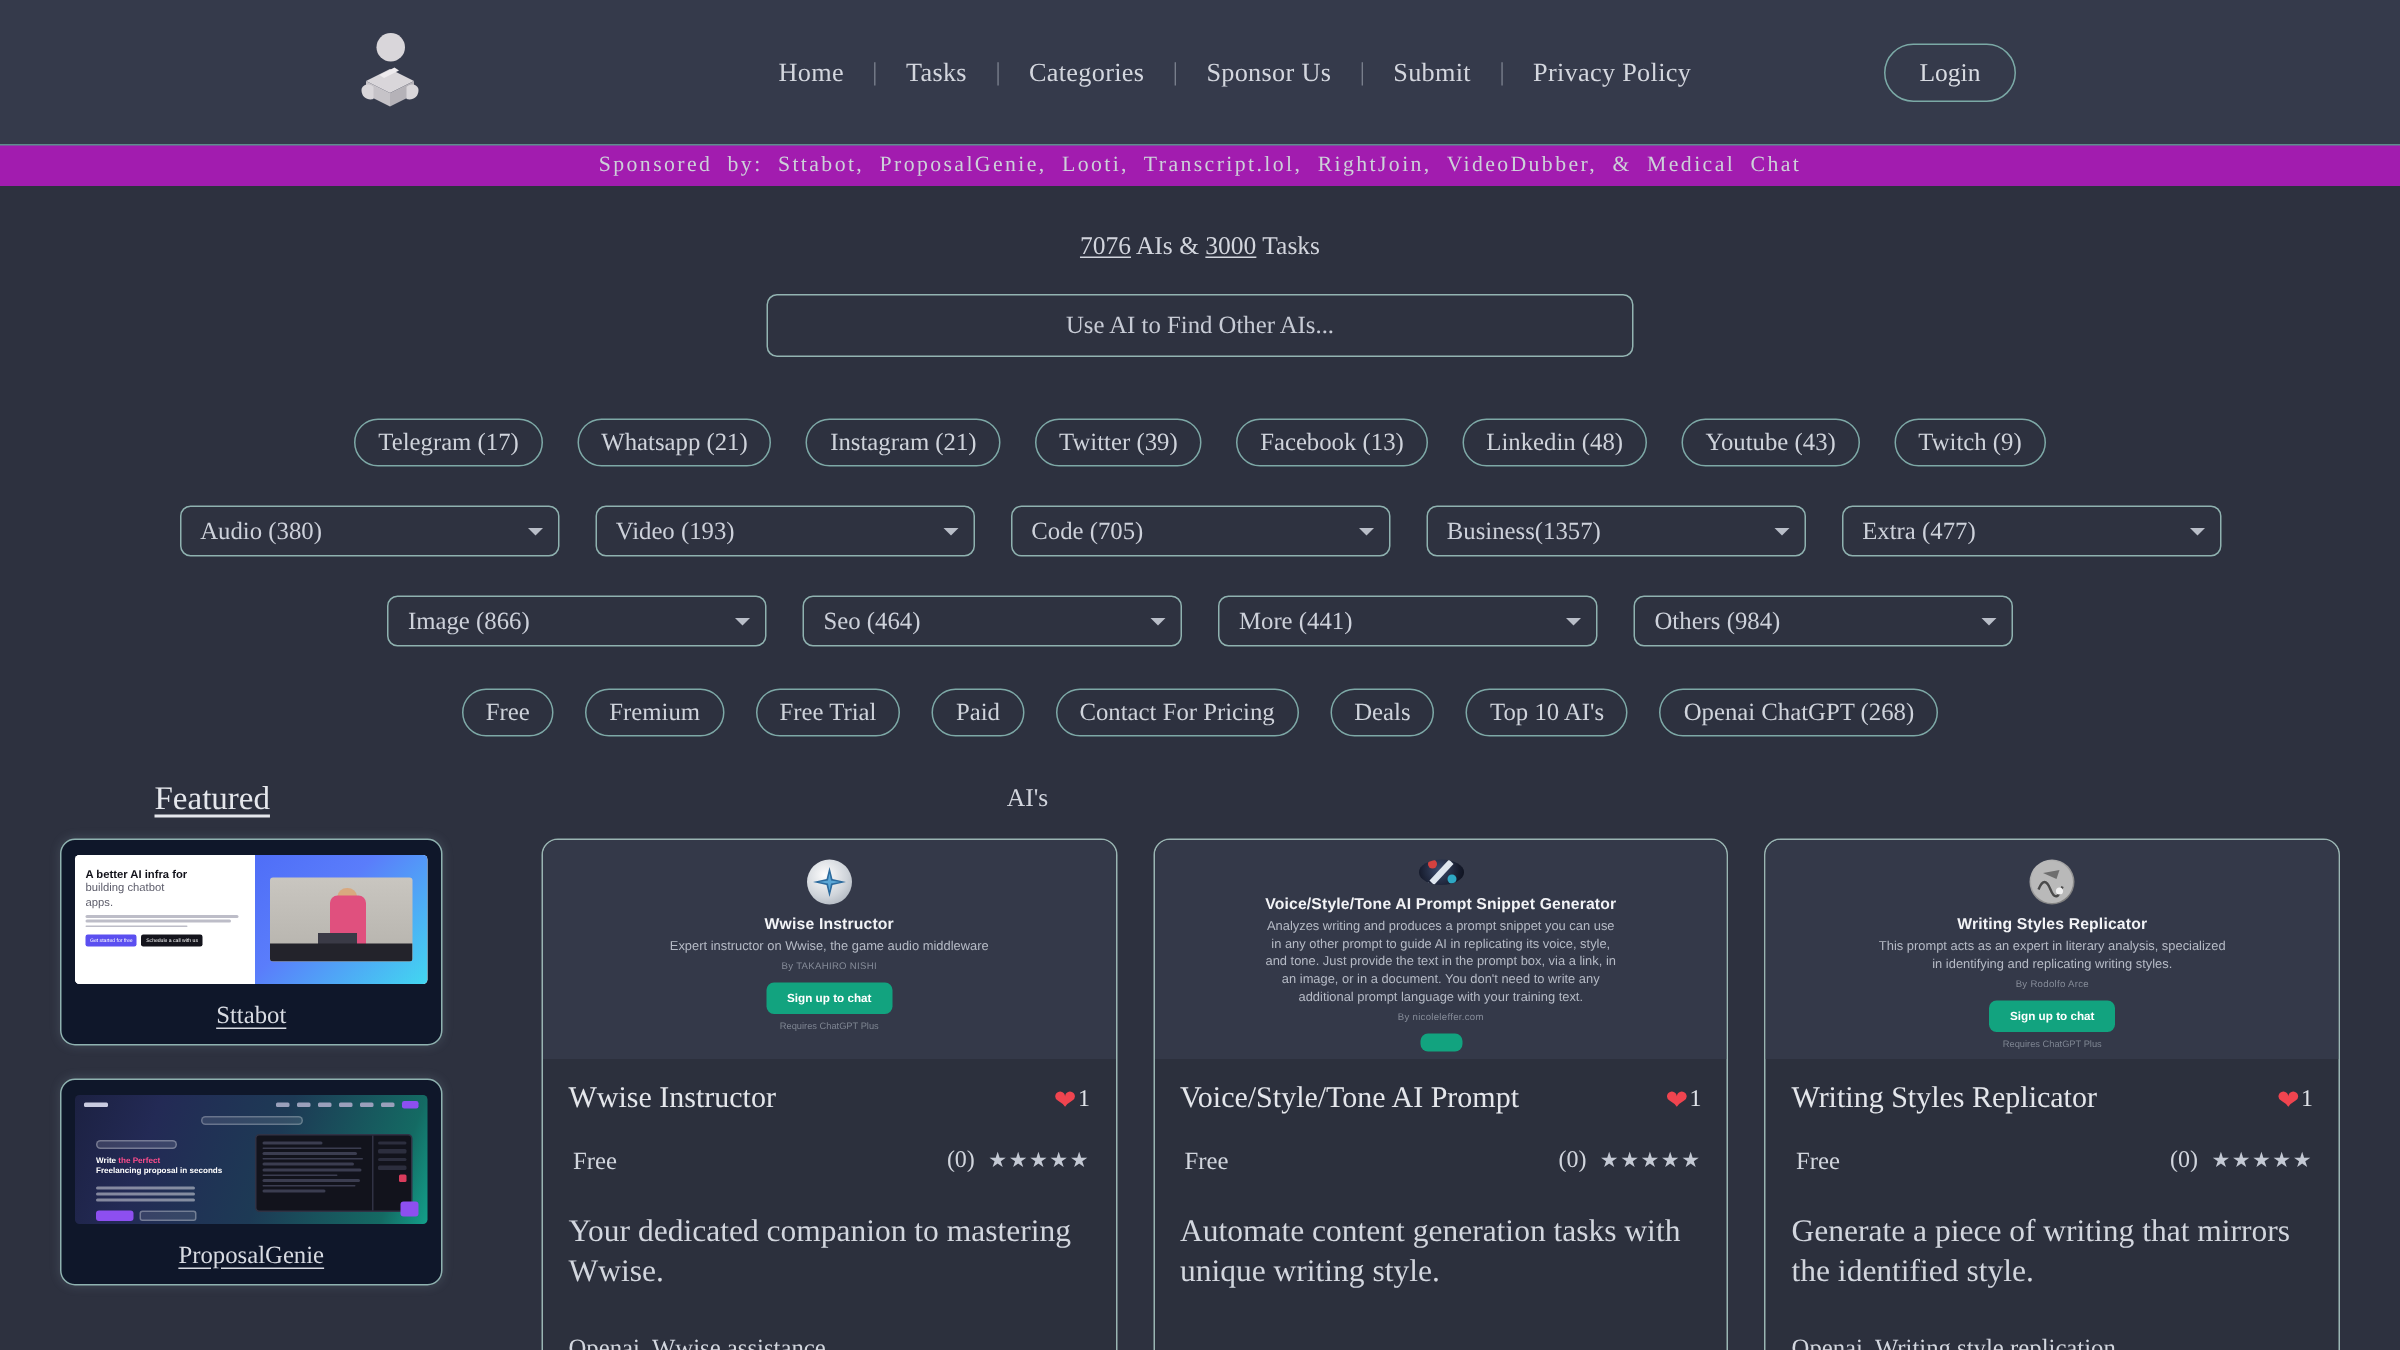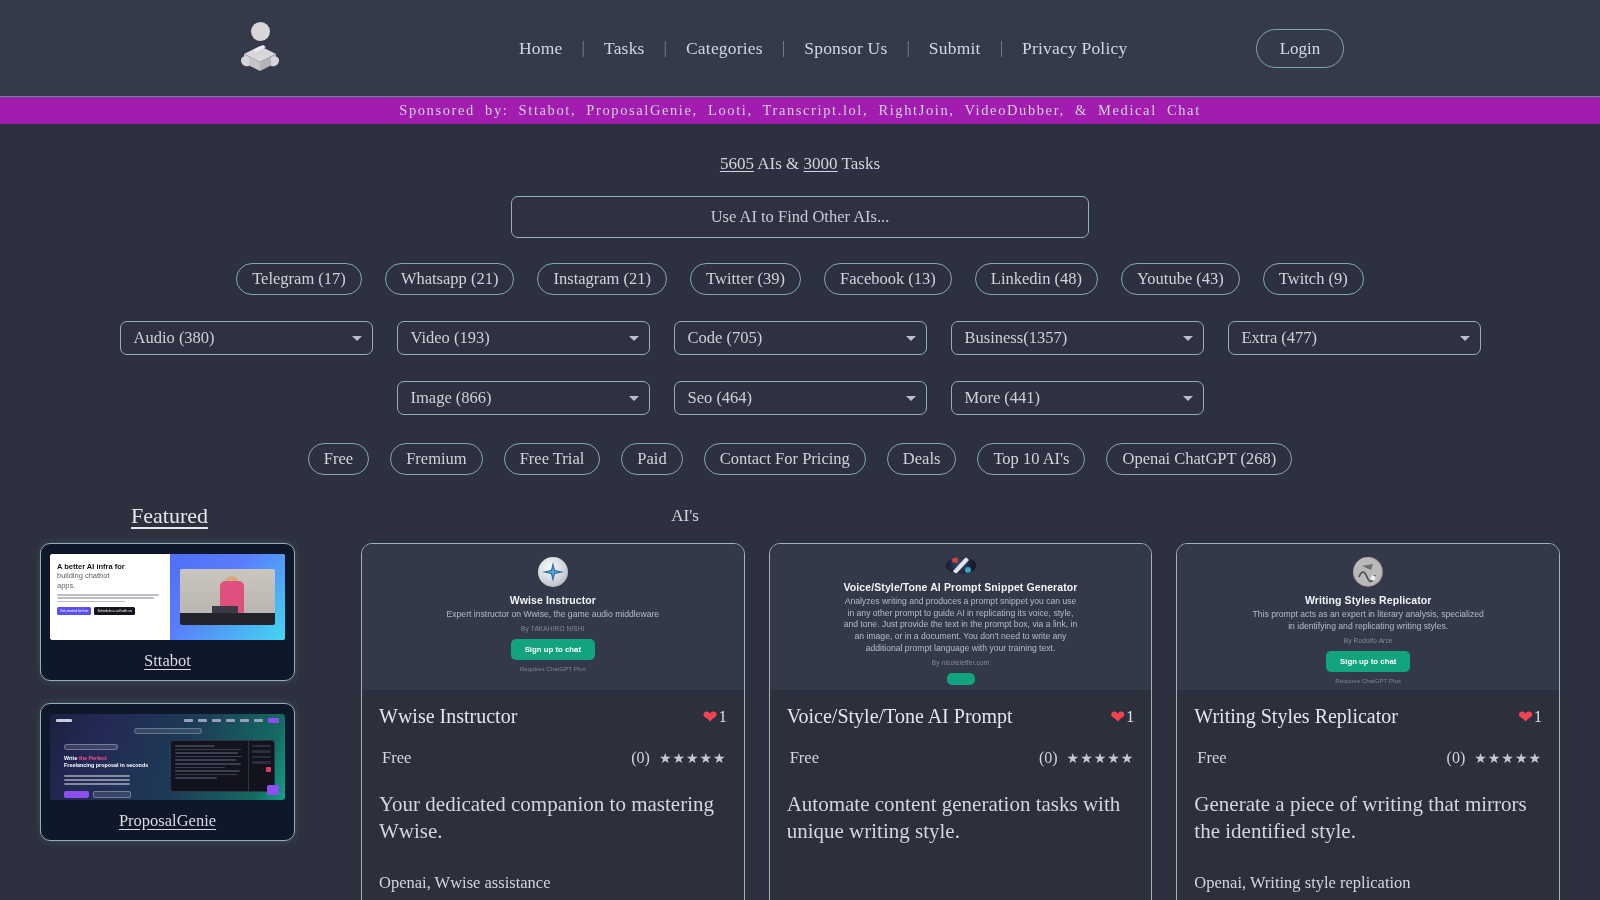--- a/index.html
+++ b/index.html
@@ -107,21 +107,21 @@
     font-size: 16.5px;
     text-align: center;
     outline: none;
   }
   .search-box::placeholder { color: #c7cbd5; opacity: 1; }
 
   .pill-row {
     display: flex; justify-content: center;
     flex-wrap: wrap;
     gap: 0 23px;
-    margin-top: 25px;
+    margin-top: 41px;
   }
   .pill {
     border: 1px solid #7ea9a7;
     border-radius: 22px;
     background: transparent;
     color: #cfd3db;
     font-family: "Liberation Serif", serif;
     font-size: 16.5px;
     height: 32px;
     padding: 0 15px;
@@ -171,21 +171,21 @@
   }
 
   
   .section-head {
     position: relative;
     margin-top: 28px;
     height: 38px;
   }
   .featured-title {
     position: absolute;
-    left: 131px; top: 0;
+    left: 103px; top: 0;
     font-size: 22px;
     color: #e5e7ec;
     text-decoration: underline;
     text-underline-offset: 4px;
     cursor: pointer;
   }
   .ais-title {
     position: absolute;
     left: 0; right: 0; top: 3px;
     text-align: center;
@@ -436,21 +436,21 @@
   </div>
 
   <button class="login-btn">Login</button>
 </div>
 
 <div class="sponsor-bar">Sponsored by:   Sttabot,   ProposalGenie,   Looti,   Transcript.lol,   RightJoin,   VideoDubber,   &amp;   Medical Chat</div>
 
 <div class="main">
 
   <div class="stats">
-    <u>5605</u><span> AIs &amp; </span><u>3000</u><span> Tasks</span>
+    <u>7076</u><span> AIs &amp; </span><u>3000</u><span> Tasks</span>
   </div>
 
   <div class="search-row">
     <input class="search-box" type="text" placeholder="Use AI to Find Other AIs..." style="">
   </div>
 
   <div class="pill-row">
     <div class="pill">Telegram (17)</div>
     <div class="pill">Whatsapp (21)</div>
     <div class="pill">Instagram (21)</div>
@@ -488,20 +488,24 @@
     <div class="select-wrap">
       <div class="select-box">Image (866)</div>
       <span class="select-arrow"></span>
     </div>
     <div class="select-wrap">
       <div class="select-box">Seo (464)</div>
       <span class="select-arrow"></span>
     </div>
     <div class="select-wrap">
       <div class="select-box">More (441)</div>
+      <span class="select-arrow"></span>
+    </div>
+    <div class="select-wrap">
+      <div class="select-box">Others (984)</div>
       <span class="select-arrow"></span>
     </div>
   </div>
 
   <div class="pricing-row">
     <div class="pill">Free</div>
     <div class="pill">Fremium</div>
     <div class="pill">Free Trial</div>
     <div class="pill">Paid</div>
     <div class="pill">Contact For Pricing</div>

